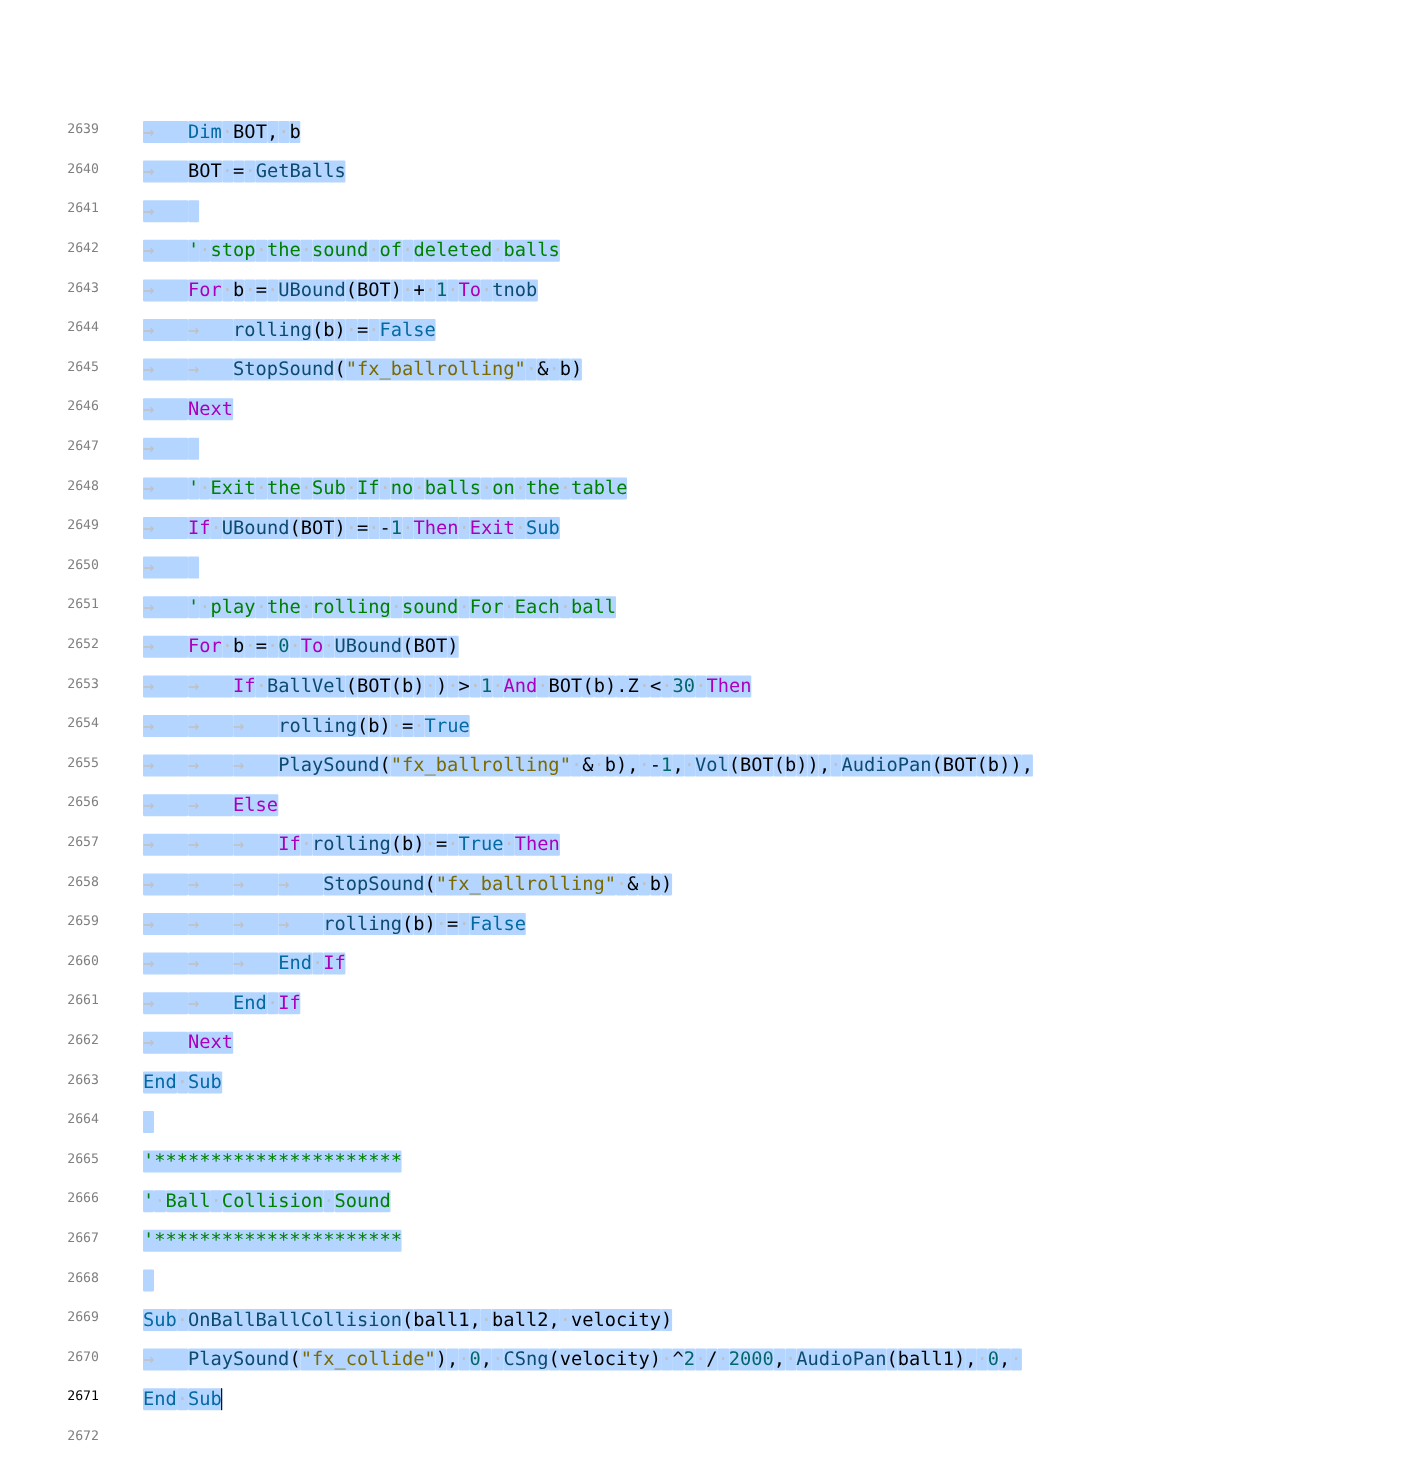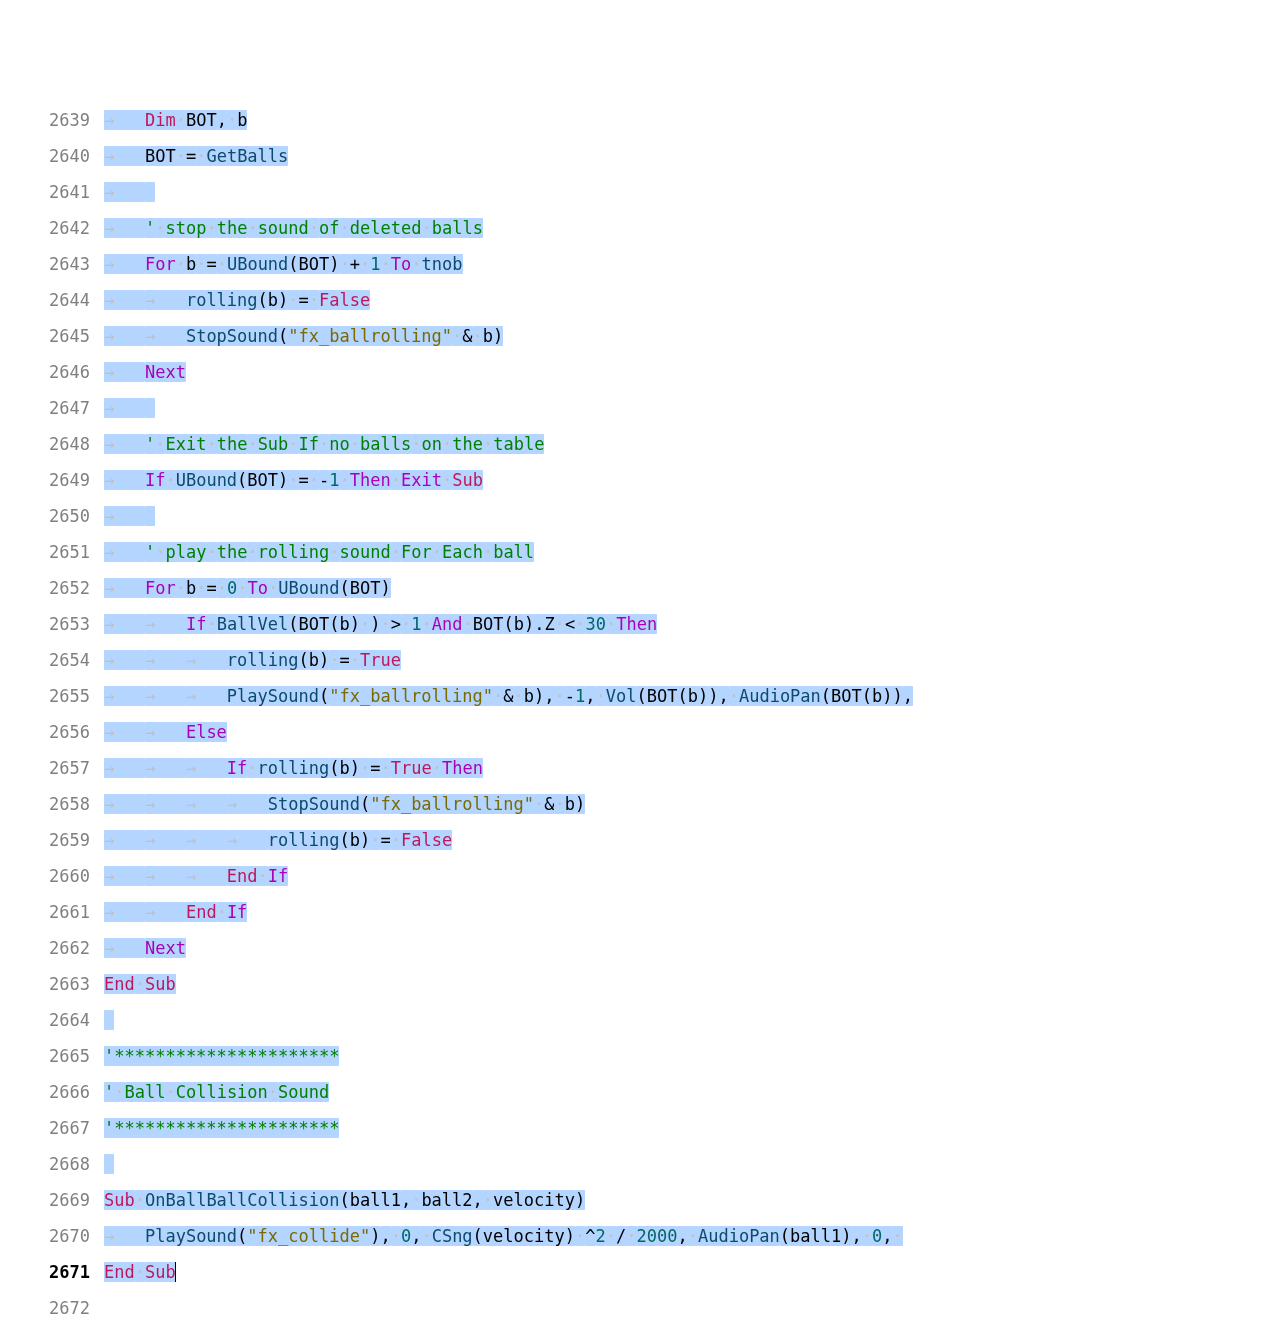--- a/index.html
+++ b/index.html
@@ -19,40 +19,40 @@
     padding-top: 6px;
   }
   .line {
     display: flex;
     align-items: flex-start;
     height: 36px;
   }
   .gutter {
     width: 90px;
     text-align: right;
-    padding-right: 14px;
+    padding-right: 40px;
     color: #808080;
     user-select: none;
     flex-shrink: 0;
-    font-size: 17px;
+    font-size: 12px;
   }
   .current .gutter {
     color: #000000;
-    font-weight: 700;
+    font-weight: 400;
   }
   .code {
     flex: 1;
     position: relative;
   }
   .sel {
     background: #b4d5ff;
     border-radius: 1px;
   }
   .tok-kw   { color: #aa00bb; }      
-  .tok-kw2  { color: #be185d; }      
+  .tok-kw2  { color: #0369a1; }      
   .tok-com  { color: #008000; }      
   .tok-str  { color: #7a6a00; }      
   .tok-num  { color: #006666; }      
   .tok-id   { color: #0c4a6e; }
   .tok-pn   { color: #000000; }
   .tok-ws   { color: #c0c0c0; }      
   .tok-op   { color: #000000; }
 
   .cursor {
     display:inline-block;

